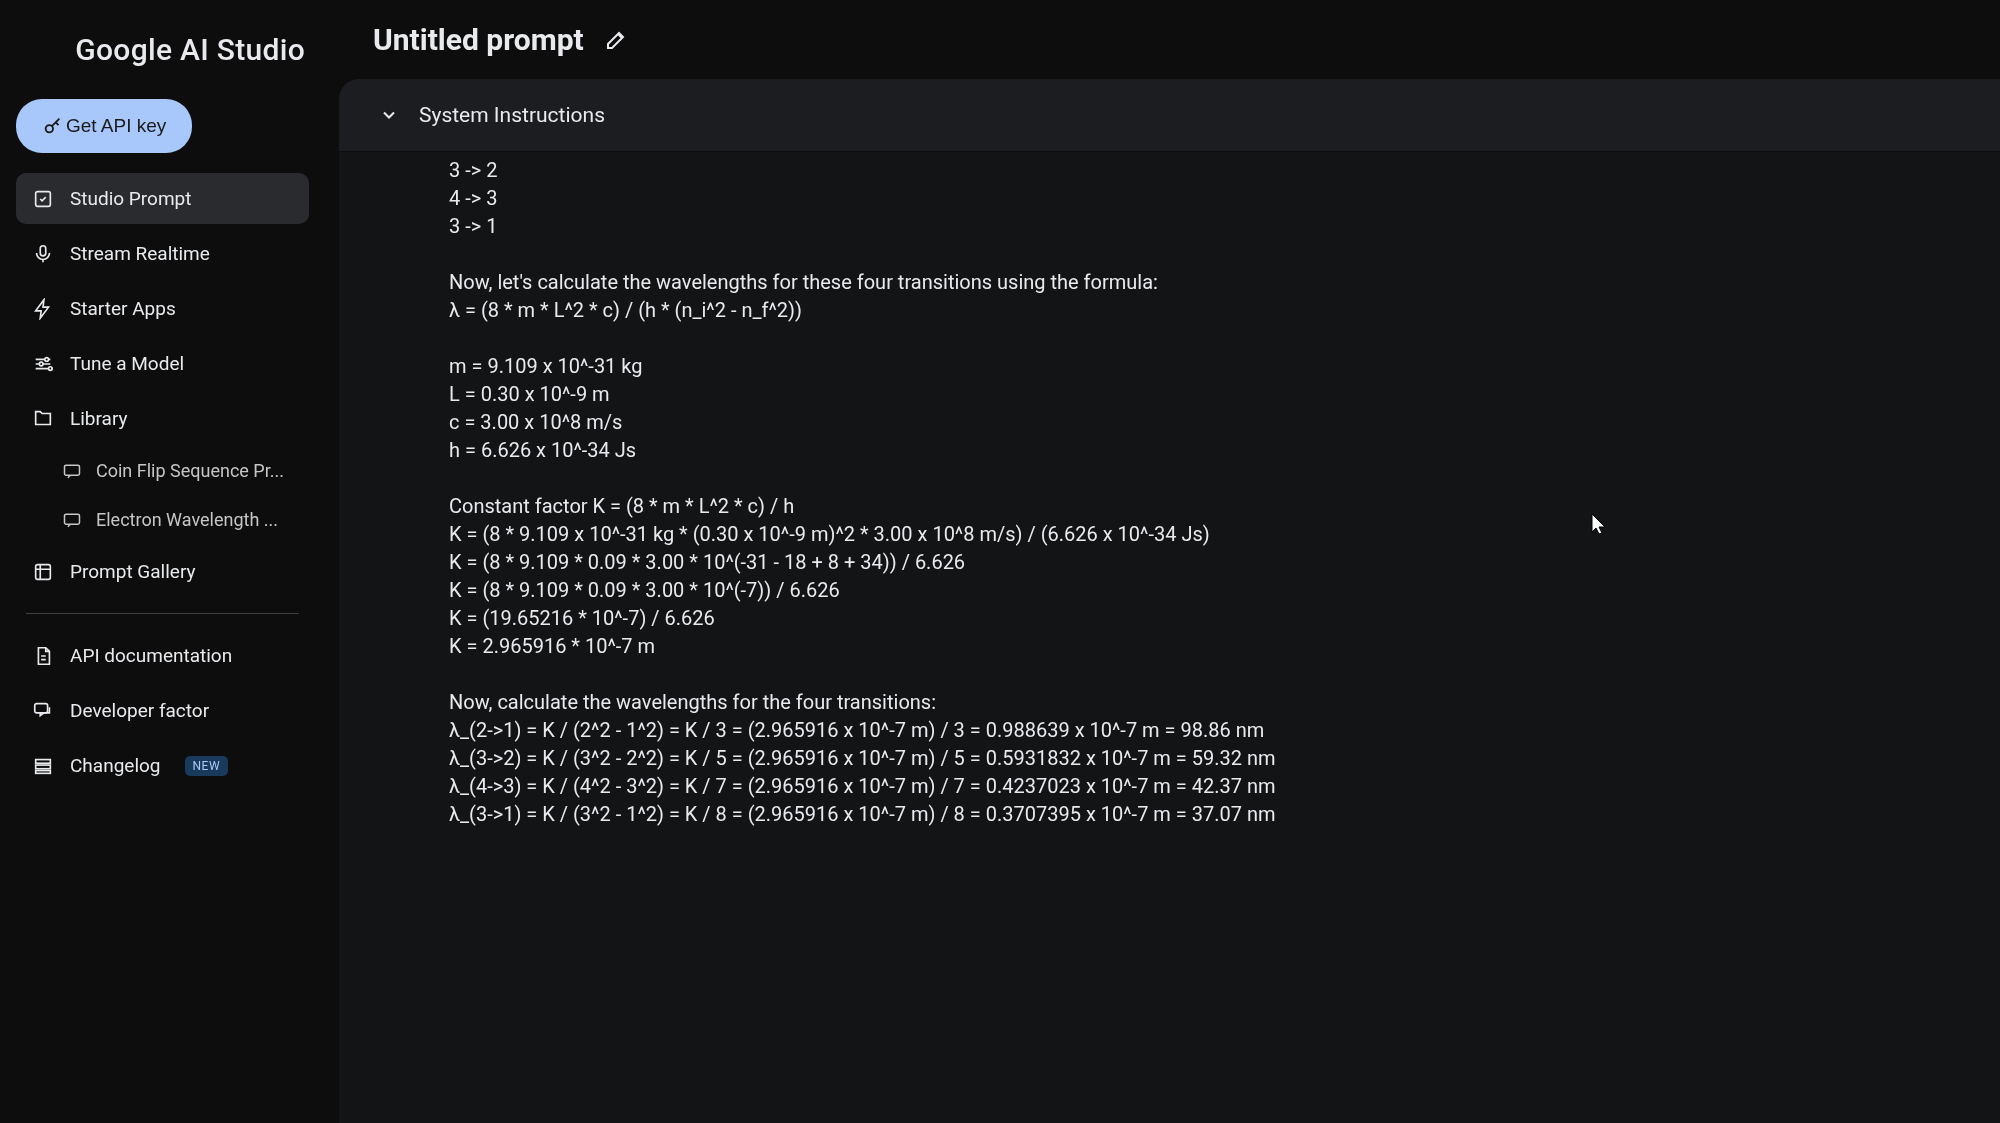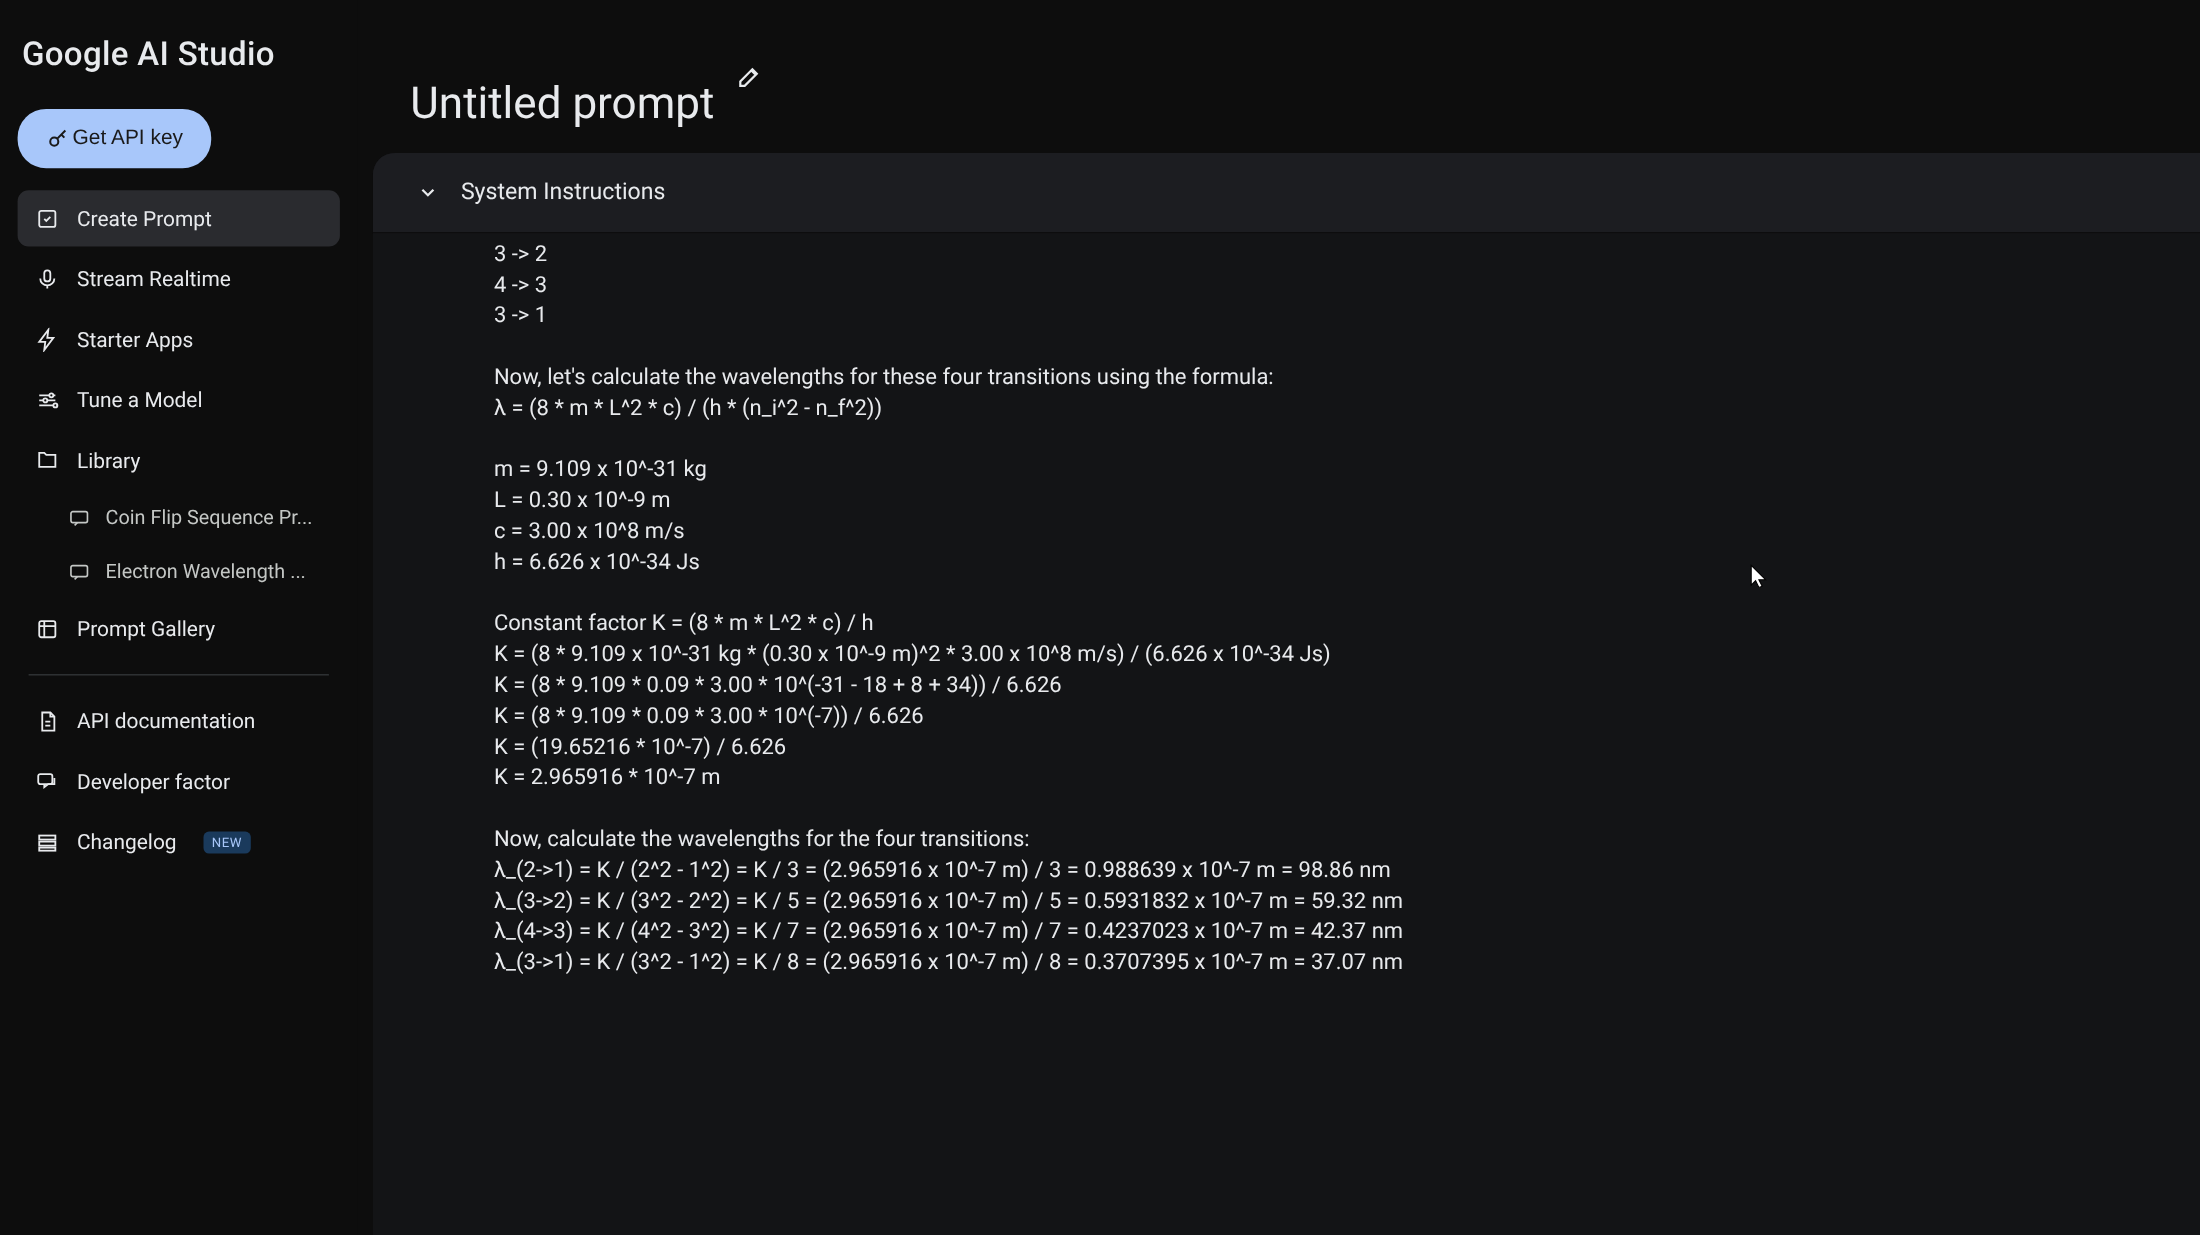--- a/index.html
+++ b/index.html
@@ -28,20 +28,21 @@
       display: flex;
       flex-direction: column;
       gap: 4px;
     }
     .logo {
       font-size: 30px;
       font-weight: 500;
       color: #e8eaed;
       padding: 12px 4px 28px 4px;
       letter-spacing: 0.3px;
+      text-align: right;
     }
     .api-key-btn {
       display: flex;
       align-items: center;
       gap: 2px;
       background: #a8c7fa;
       color: #1a1a1a;
       border: none;
       border-radius: 26px;
       padding: 16px 26px;
@@ -111,24 +112,23 @@
       flex-direction: column;
       background: #0d0d0d;
     }
     .header {
       display: flex;
       align-items: center;
       padding: 22px 48px;
       gap: 20px;
     }
     .title {
-      font-size: 40px;
-      font-weight: 400;
-      color: #e8eaed;
-      margin-top: 48px;
+      font-size: 30px;
+      font-weight: 700;
+      color: #e8eaed;
     }
     .edit-icon {
       width: 24px;
       height: 24px;
       cursor: pointer;
     }
     .content-area {
       flex: 1;
       background: #131416;
       border-top-left-radius: 20px;
@@ -189,21 +189,21 @@
       <span>Get API key</span>
     </button>
 
     <div class="nav-item active">
       <span class="nav-icon">
         <svg viewBox="0 0 24 24" fill="none" stroke="#e8eaed" stroke-width="1.8">
             <rect x="4" y="4" width="16" height="16" rx="2"></rect>
             <path d="M9 12l2 2 4-4"></path>
           </svg>
       </span>
-      <span>Create Prompt</span>
+      <span>Studio Prompt</span>
     </div>
 
     <div class="nav-item">
       <span class="nav-icon">
         <svg viewBox="0 0 24 24" fill="none" stroke="#e8eaed" stroke-width="1.8">
             <rect x="9" y="3" width="6" height="11" rx="3"></rect>
             <path d="M5 11a7 7 0 0014 0M12 18v3"></path>
           </svg>
       </span>
       <span>Stream Realtime</span>

